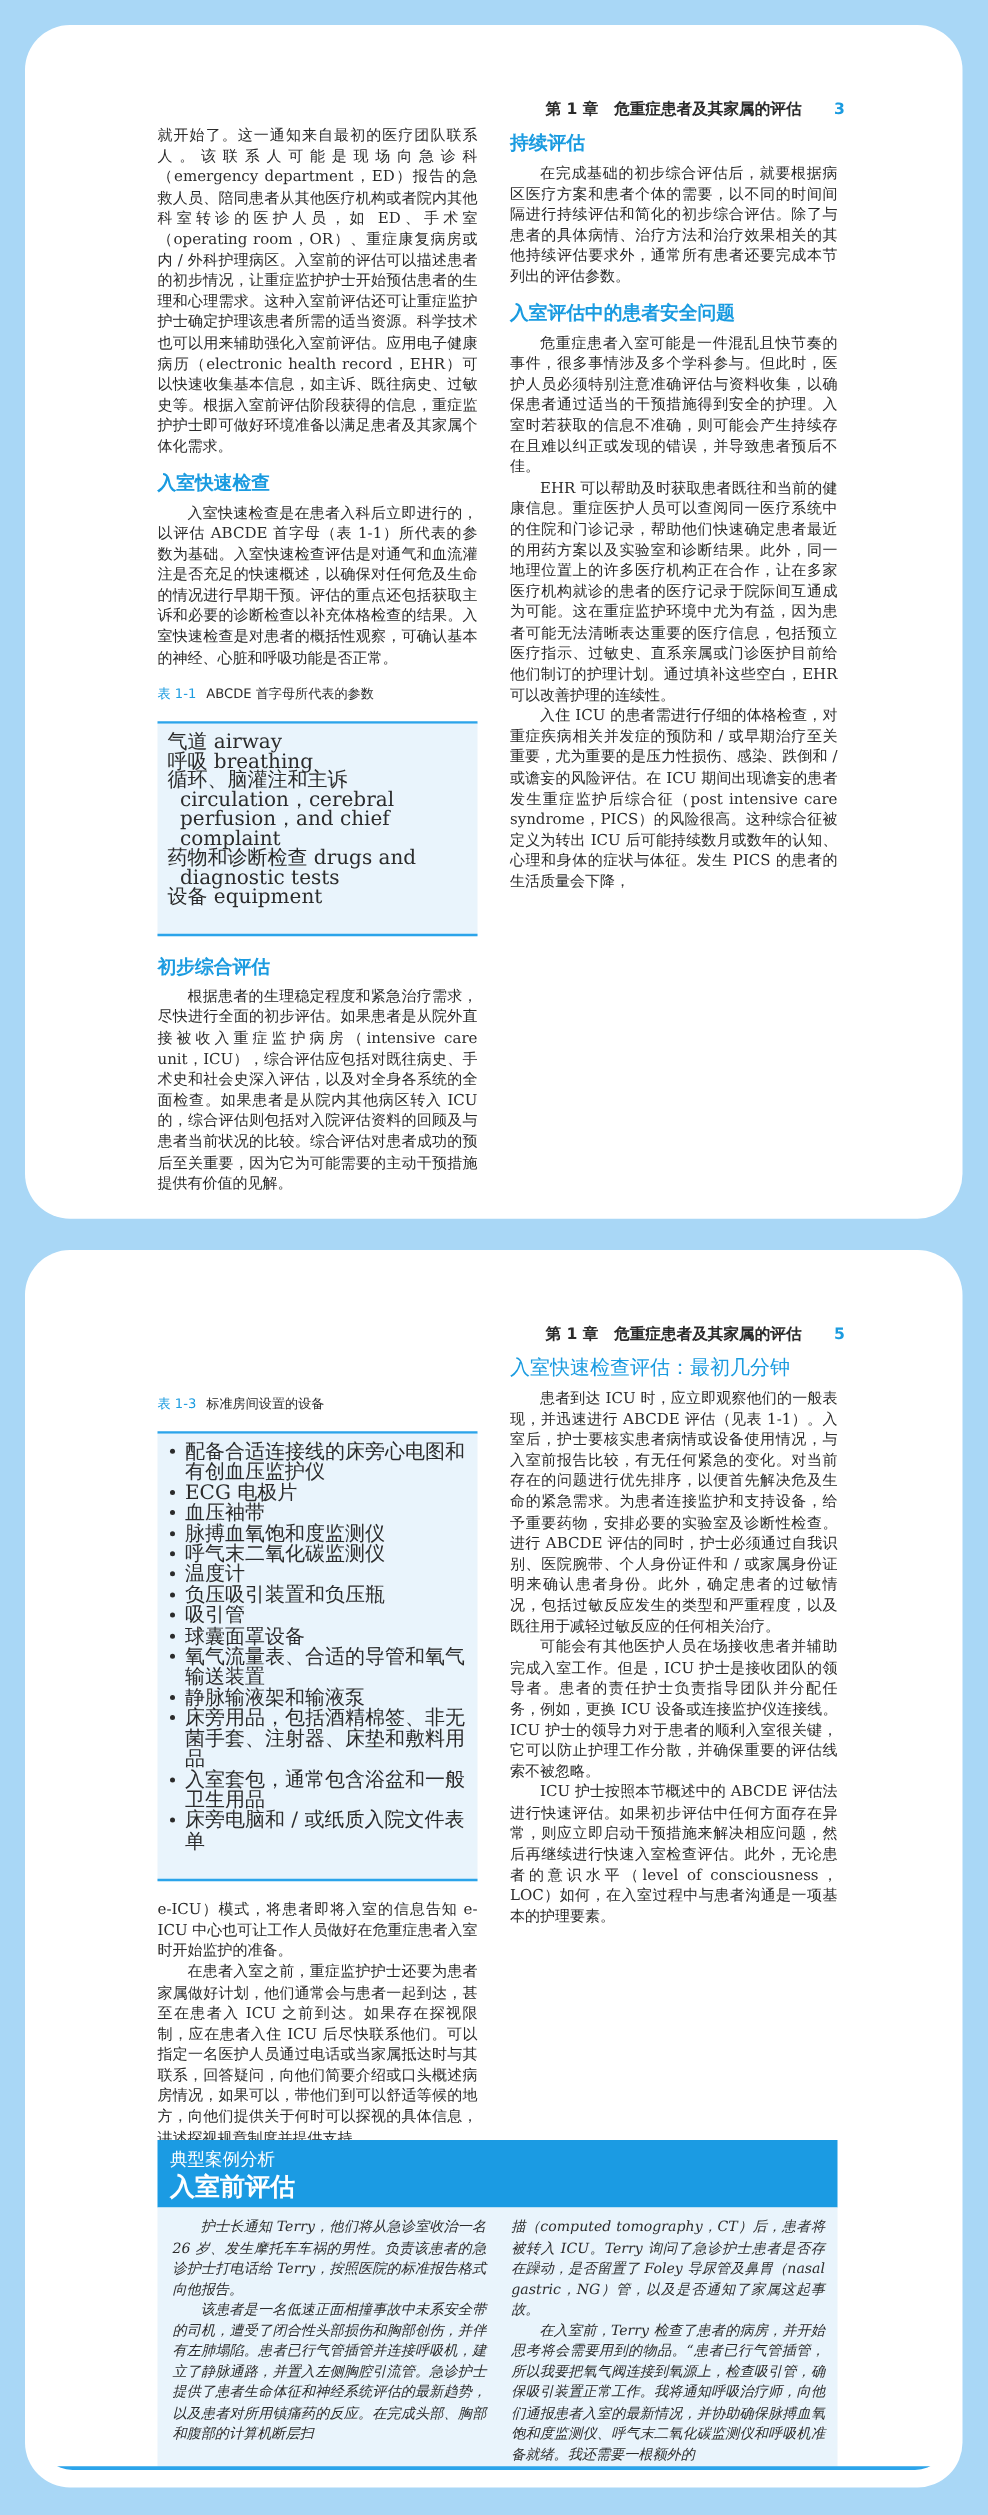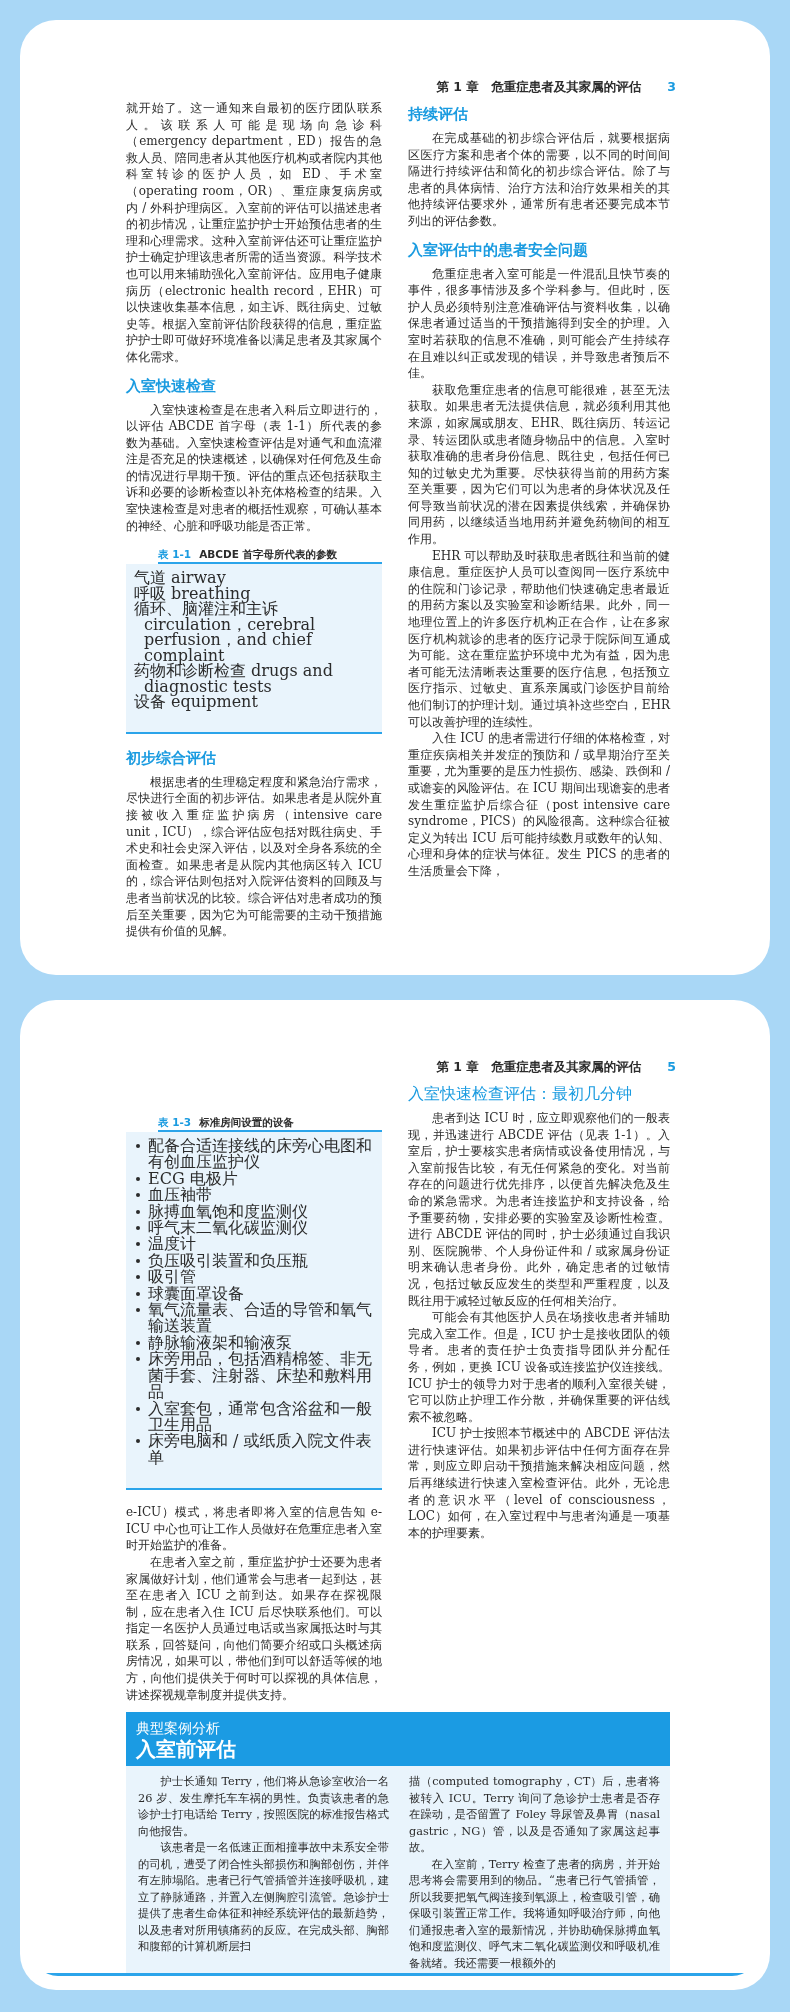--- a/index.html
+++ b/index.html
@@ -46,24 +46,23 @@
   }
   p.body.indent { text-indent: 2em; }
   h2.sec {
     font-family: "DejaVu Sans", sans-serif;
     color: #1a9be0; font-size: 15px; font-weight: bold;
     margin: 10px 0 6px 0; line-height: 20px;
   }
   h2.sec.sans { font-weight: normal; font-size: 16px; }
   .tbl-title {
     font-family: "DejaVu Sans", sans-serif;
-    font-size: 10.5px; font-weight: bold; color: #2b2b2b;
-    margin-top: 14px; padding-bottom: 0;
+    font-size: 10.5px; font-weight: normal; color: #2b2b2b;
+    margin-top: 14px; padding-bottom: 15px;
     border-bottom: 2px solid #2ba4ea;
-    margin-left: 32px;
   }
   .tbl-title .num { color: #1a9be0; margin-right: 8px; }
   .tbl-box {
     background: #e9f4fc;
     padding: 6px 8px 22px 8px;
     border-bottom: 2px solid #2ba4ea;
     font-size: 16px; line-height: 15.5px;
   }
   .tbl-box .row { padding-left: 10px; text-indent: -10px; }
   .tbl-box ul { list-style: none; }
@@ -84,21 +83,21 @@
   .case-head .label { font-size: 14px; line-height: 20px; }
   .case-head .title { font-size: 20px; line-height: 22px; font-family: "DejaVu Serif", serif; font-weight: bold; }
   .case-body {
     background: #e9f4fc;
     padding: 8px 10px 10px 12px;
     display: flex; gap: 20px;
   }
   .case-body .cc { flex: 1; }
   .case-body p.body {
     font-family: "DejaVu Serif", serif;
-    font-size: 11.3px; line-height: 16.5px;
+    font-style: italic; font-size: 11.3px; line-height: 16.5px;
   }
   .bottom-rule {
     position: absolute; left: 0; right: 0; bottom: 0; height: 3px;
     background: #2ba4ea;
   }
 </style>
 </head>
 <body>
 
 <div class="frame f1">
@@ -125,21 +124,20 @@
 
       <h2 class="sec" style="margin-top:14px">初步综合评估</h2>
       <p class="body indent">根据患者的生理稳定程度和紧急治疗需求，尽快进行全面的初步评估。如果患者是从院外直接被收入重症监护病房（intensive care unit，ICU），综合评估应包括对既往病史、手术史和社会史深入评估，以及对全身各系统的全面检查。如果患者是从院内其他病区转入 ICU 的，综合评估则包括对入院评估资料的回顾及与患者当前状况的比较。综合评估对患者成功的预后至关重要，因为它为可能需要的主动干预措施提供有价值的见解。</p>
     </div>
 
     <div class="col right">
       <h2 class="sec" style="margin-top:0">持续评估</h2>
       <p class="body indent">在完成基础的初步综合评估后，就要根据病区医疗方案和患者个体的需要，以不同的时间间隔进行持续评估和简化的初步综合评估。除了与患者的具体病情、治疗方法和治疗效果相关的其他持续评估要求外，通常所有患者还要完成本节列出的评估参数。</p>
       <h2 class="sec">入室评估中的患者安全问题</h2>
       <p class="body indent">危重症患者入室可能是一件混乱且快节奏的事件，很多事情涉及多个学科参与。但此时，医护人员必须特别注意准确评估与资料收集，以确保患者通过适当的干预措施得到安全的护理。入室时若获取的信息不准确，则可能会产生持续存在且难以纠正或发现的错误，并导致患者预后不佳。</p>
-      <p class="body indent">获取危重症患者的信息可能很难，甚至无法获取。如果患者无法提供信息，就必须利用其他来源，如家属或朋友、EHR、既往病历、转运记录、转运团队或患者随身物品中的信息。入室时获取准确的患者身份信息、既往史，包括任何已知的过敏史尤为重要。尽快获得当前的用药方案至关重要，因为它们可以为患者的身体状况及任何导致当前状况的潜在因素提供线索，并确保协同用药，以继续适当地用药并避免药物间的相互作用。</p>
       <p class="body indent">EHR 可以帮助及时获取患者既往和当前的健康信息。重症医护人员可以查阅同一医疗系统中的住院和门诊记录，帮助他们快速确定患者最近的用药方案以及实验室和诊断结果。此外，同一地理位置上的许多医疗机构正在合作，让在多家医疗机构就诊的患者的医疗记录于院际间互通成为可能。这在重症监护环境中尤为有益，因为患者可能无法清晰表达重要的医疗信息，包括预立医疗指示、过敏史、直系亲属或门诊医护目前给他们制订的护理计划。通过填补这些空白，EHR 可以改善护理的连续性。</p>
       <p class="body indent">入住 ICU 的患者需进行仔细的体格检查，对重症疾病相关并发症的预防和 / 或早期治疗至关重要，尤为重要的是压力性损伤、感染、跌倒和 / 或谵妄的风险评估。在 ICU 期间出现谵妄的患者发生重症监护后综合征（post intensive care syndrome，PICS）的风险很高。这种综合征被定义为转出 ICU 后可能持续数月或数年的认知、心理和身体的症状与体征。发生 PICS 的患者的生活质量会下降，</p>
     </div>
   </div>
 </div>
 
 <div class="frame f2">
   <div class="page p2">
     <div class="running-head">
       <span>第 1 章　危重症患者及其家属的评估</span><span class="pg">5</span>

